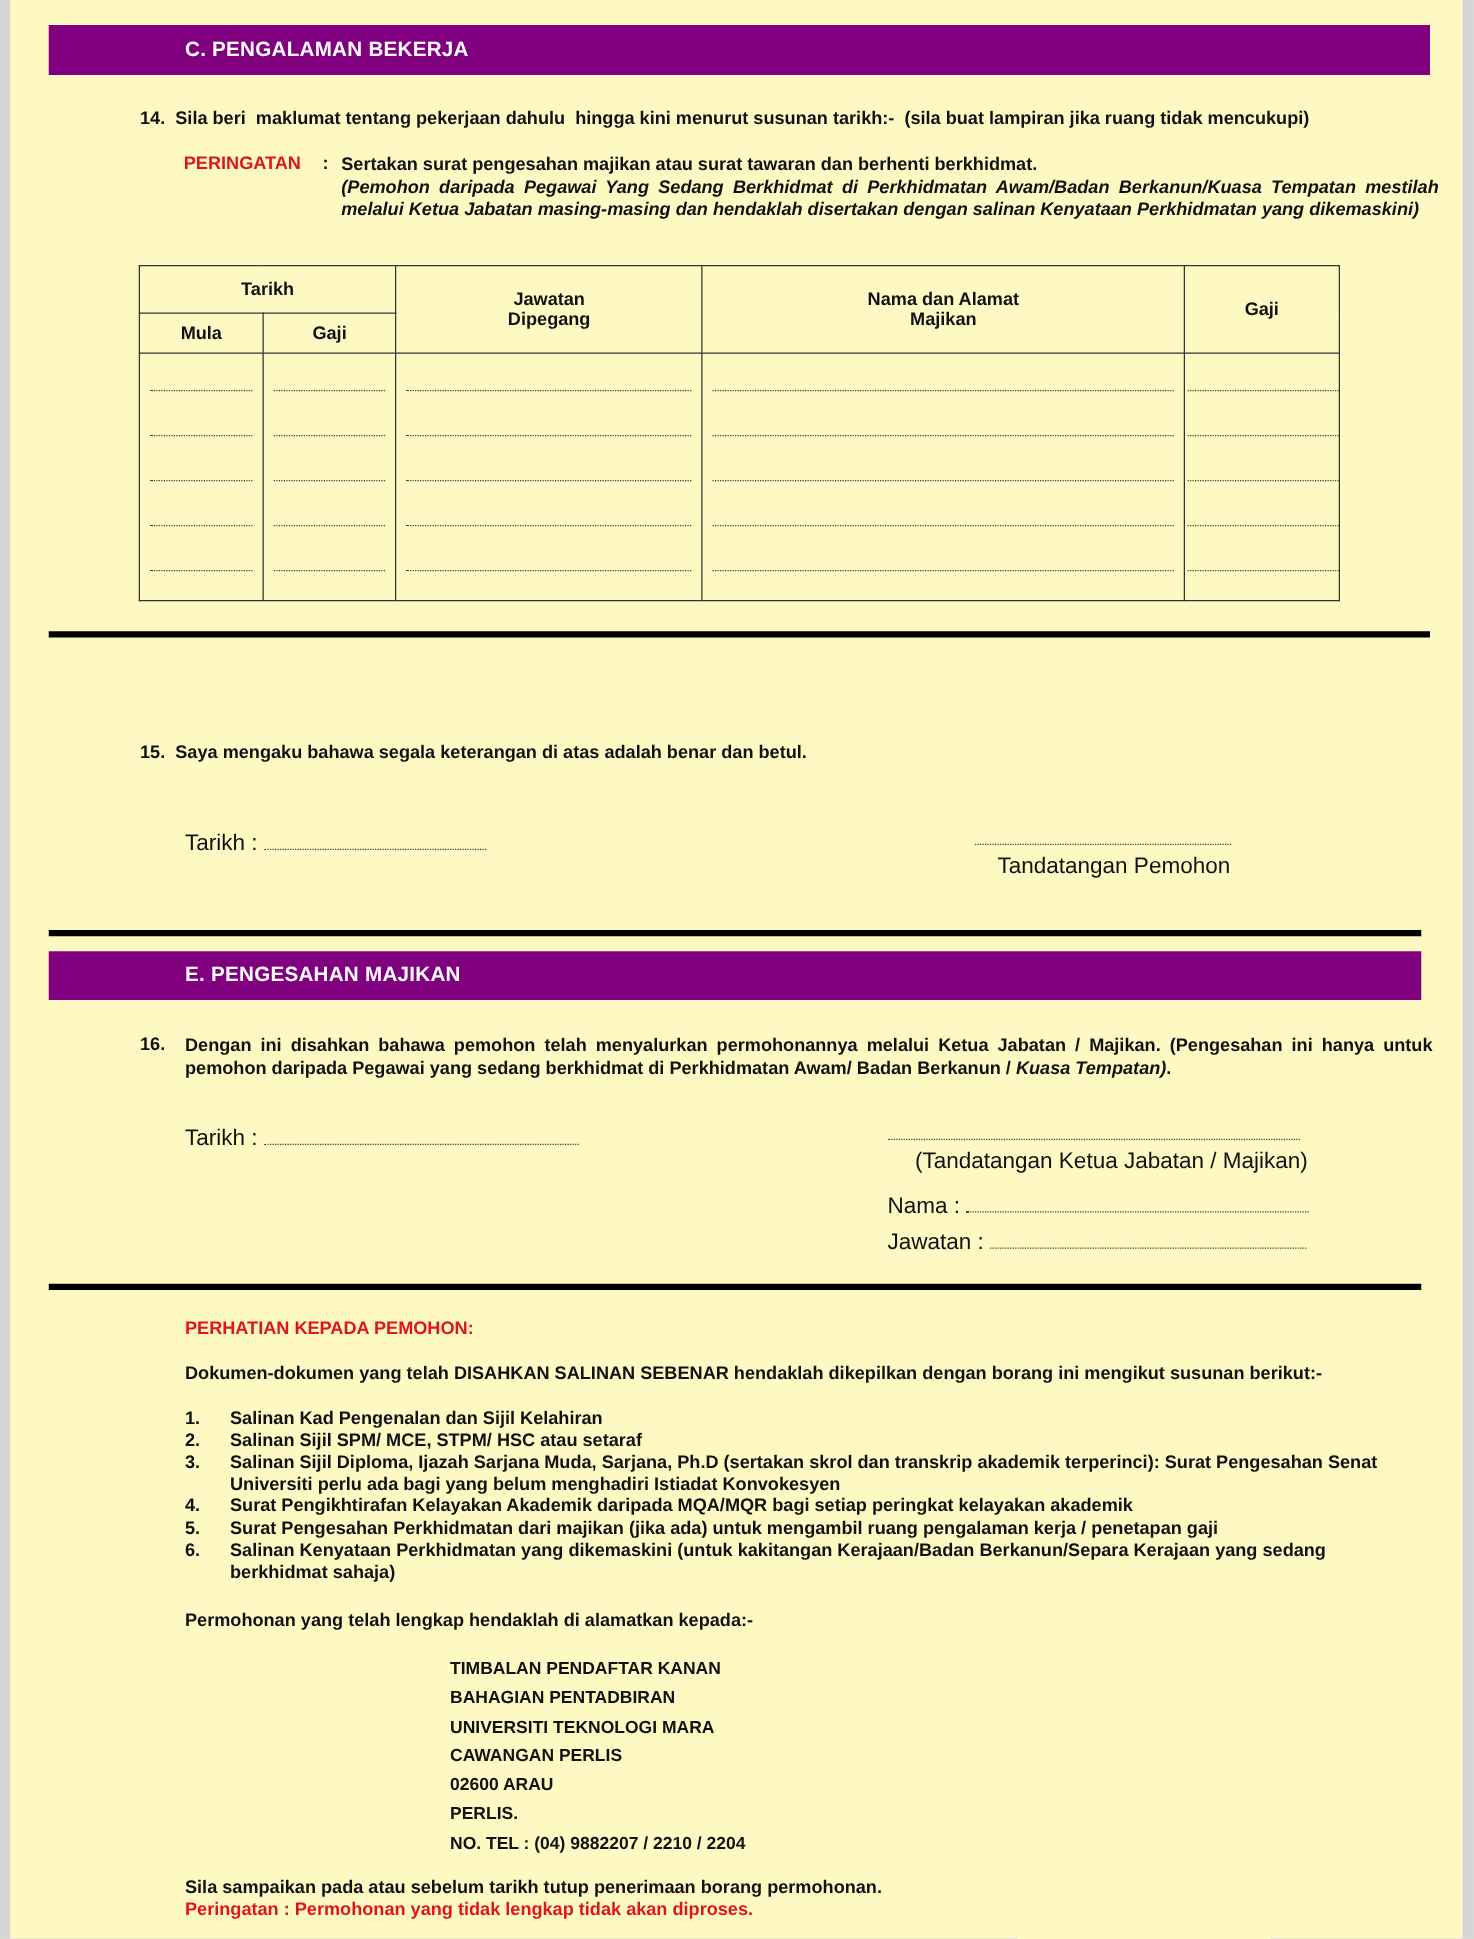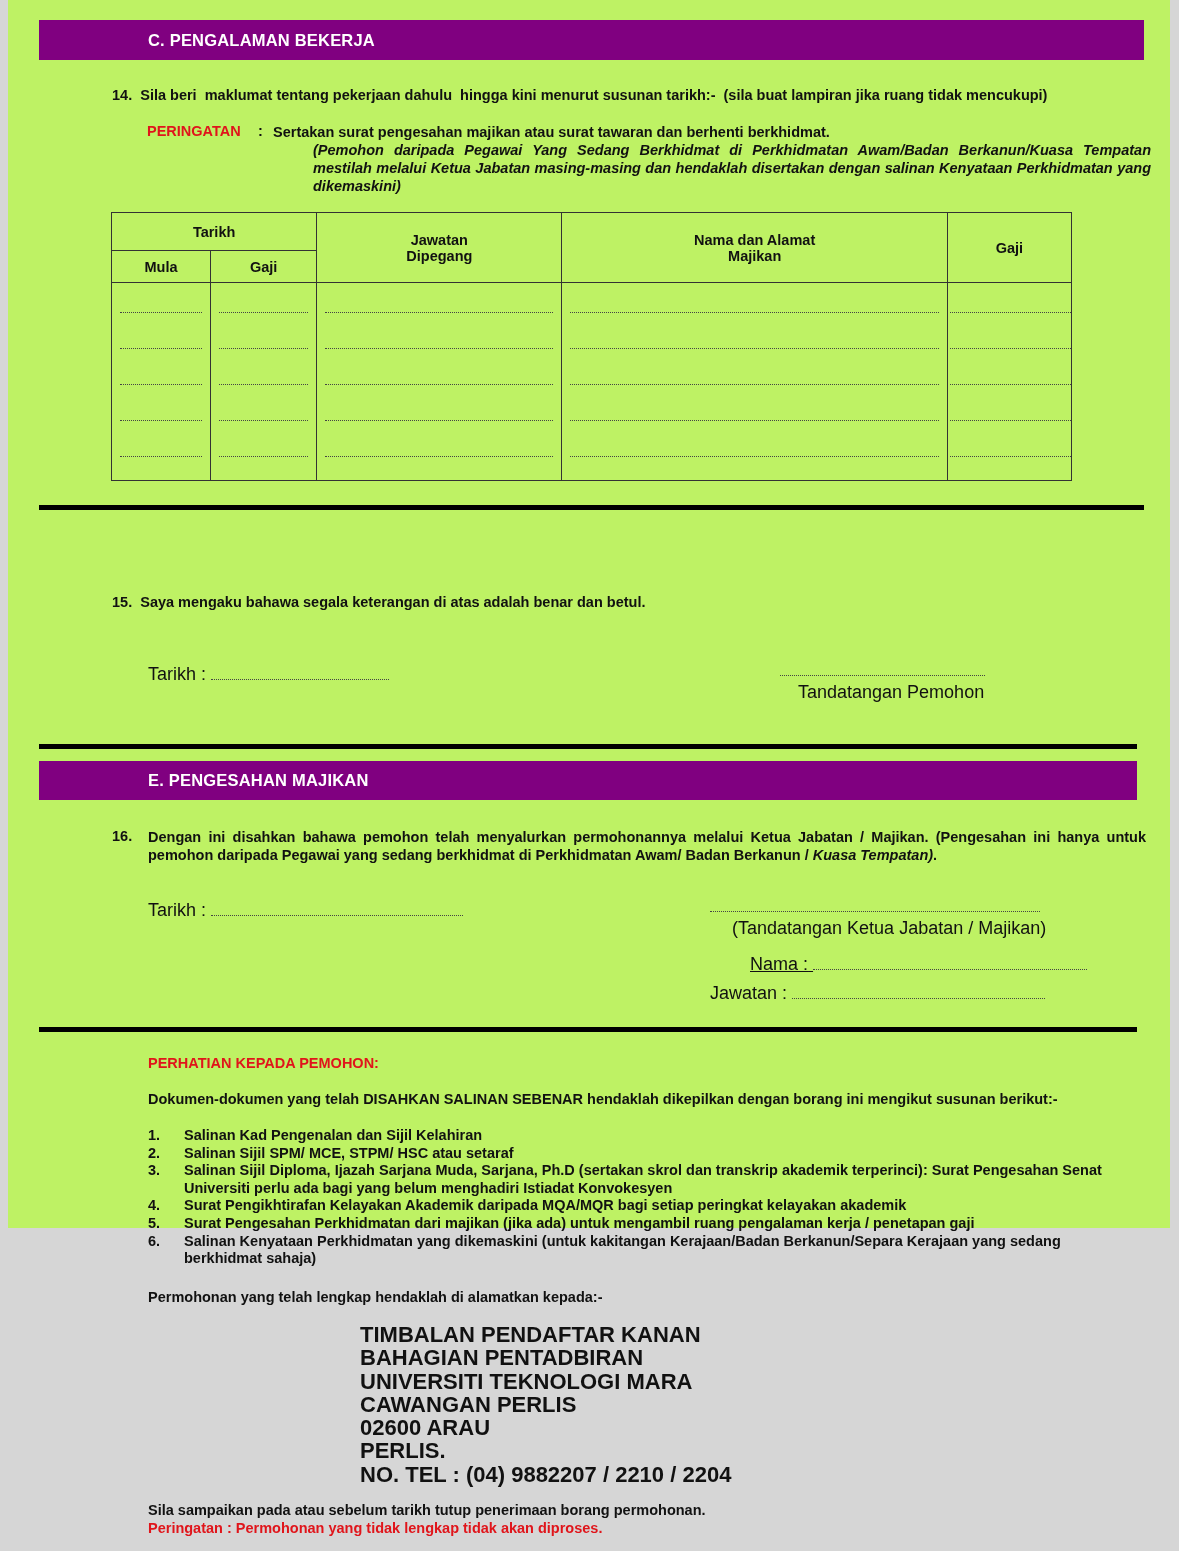--- a/index.html
+++ b/index.html
@@ -1,56 +1,56 @@
 <!DOCTYPE html>
 <html><head>
 <meta charset="utf-8">
 <style>
   * { box-sizing: border-box; margin: 0; padding: 0; }
   html, body { width: 1179px; height: 1551px; background: #d6d6d6; overflow: hidden; }
   body { font-family: "Liberation Sans", sans-serif; color: #111; position: relative; }
-  .page { position: absolute; left: 8px; top: 0; width: 1162px; height: 1228px; background: #bef264; }
+  .page { position: absolute; left: 8px; top: 0; width: 1162px; height: 1551px; background: #fef9c3; }
   .abs { position: absolute; }
   .band { position: absolute; left: 31px; background: #800080; color: #fff; font-weight: bold; font-size: 16.5px; display: flex; align-items: center; }
   .band .band-text { padding-left: 109px; letter-spacing: 0.2px; }
   .rule { position: absolute; left: 31px; background: #000; height: 5px; }
   .q { font-size: 14.5px; font-weight: bold; }
   .red { color: #e0151b; }
   .u { }
   .it { font-style: italic; }
   .small { font-size: 18px; }
   table.exp { position: absolute; left: 103px; top: 212px; width: 961px; height: 269px; border-collapse: collapse; }
   table.exp th, table.exp td { border: 1.5px solid #333; font-size: 14.5px; font-weight: bold; text-align: center; }
   table.exp td.body-cell { vertical-align: top; padding: 0 8px; font-weight: normal; }
   .dots { display: block; height: 36px; border-bottom: 0; position: relative; }
   .dots::after { content: ""; position: absolute; left: 0; right: 0; bottom: 6px; border-bottom: 1.5px dotted #444; }
   .dotline { display: inline-block; border-bottom: 1.5px dotted #444; vertical-align: baseline; height: 10px; }
   ol.docs { list-style: none; }
   ol.docs li { display: flex; font-size: 14.5px; font-weight: bold; line-height: 17.6px; }
   ol.docs li .num { width: 36px; flex: none; }
-  .addr div { font-size: 22px; font-weight: bold; line-height: 23.3px; }
+  .addr div { font-size: 14px; font-weight: bold; line-height: 23.3px; }
 </style>
 </head>
 <body>
 
 <div class="page">
 
   <div class="band" style="top:20px; width:1105px; height:40px;">
     <span class="band-text">C.   PENGALAMAN BEKERJA</span>
   </div>
 
   <div class="abs q" style="left:104px; top:87px; width:1050px; white-space:pre;">14.  Sila beri  maklumat tentang pekerjaan dahulu  hingga kini menurut susunan tarikh:-  (sila buat lampiran jika ruang tidak mencukupi)</div>
 
   <div class="abs q" style="left:139px; top:123px;">
     <span class="red u">PERINGATAN</span>
   </div>
   <div class="abs q" style="left:250px; top:123px;">:</div>
   <div class="abs" style="left:265px; top:123px; width:878px; font-size:14.5px; font-weight:bold; line-height:18px;">
     <div>Sertakan surat pengesahan majikan atau surat tawaran dan berhenti berkhidmat.</div>
-    <div class="it" style="text-align:justify;margin-left:40px;"><span>(Pemohon daripada Pegawai Yang Sedang Berkhidmat di Perkhidmatan Awam/Badan Berkanun/Kuasa Tempatan mestilah melalui Ketua Jabatan masing-masing dan hendaklah disertakan dengan salinan </span><span class="u">Kenyataan Perkhidmatan</span><span> yang dikemaskini)</span></div>
+    <div class="it" style="text-align:justify;"><span>(Pemohon daripada Pegawai Yang Sedang Berkhidmat di Perkhidmatan Awam/Badan Berkanun/Kuasa Tempatan mestilah melalui Ketua Jabatan masing-masing dan hendaklah disertakan dengan salinan </span><span class="u">Kenyataan Perkhidmatan</span><span> yang dikemaskini)</span></div>
   </div>
 
   <table class="exp">
     <colgroup>
       <col style="width:99px">
         <col style="width:106px">
         <col style="width:245px">
         <col style="width:385px">
         <col style="width:124px">
     </colgroup>
@@ -134,21 +134,21 @@
   <div class="abs q" style="left:140px; top:828px; width:998px; line-height:18px; text-align:justify;"><span>Dengan ini disahkan bahawa pemohon telah menyalurkan permohonannya melalui Ketua Jabatan / Majikan. (Pengesahan ini hanya untuk pemohon daripada Pegawai yang sedang berkhidmat di Perkhidmatan Awam/ Badan Berkanun / </span><span class="it">Kuasa Tempatan)</span><span>.</span></div>
 
   <div class="abs small" style="left:140px; top:900px;">
     <span>Tarikh :</span>
     <span class="dotline" style="width:252px;"></span>
   </div>
 
   <div class="abs" style="left:702px; top:898px; width:330px; height:14px; border-bottom:1.5px dotted #444;"></div>
   <div class="abs small" style="left:724px; top:918px;">(Tandatangan Ketua Jabatan / Majikan)</div>
 
-  <div class="abs small" style="left:742px; top:954px;text-decoration:underline;">
+  <div class="abs small" style="left:702px; top:954px;">
     <span>Nama :</span>
     <span class="dotline" style="width:274px;"></span>
   </div>
   <div class="abs small" style="left:702px; top:983px;">
     <span>Jawatan :</span>
     <span class="dotline" style="width:253px;"></span>
   </div>
 
   <div class="rule" style="top:1027px; width:1098px;"></div>
 

